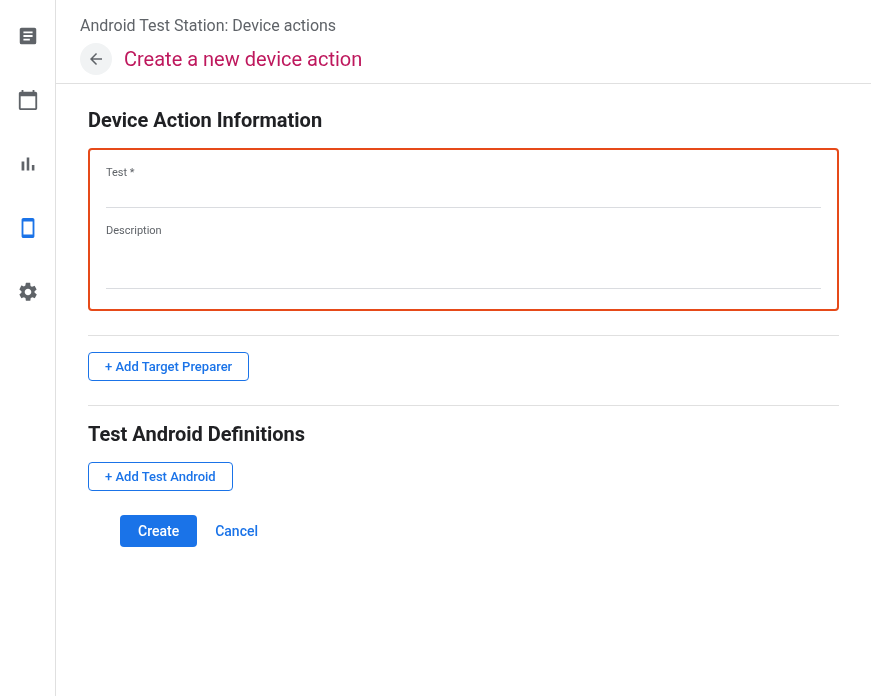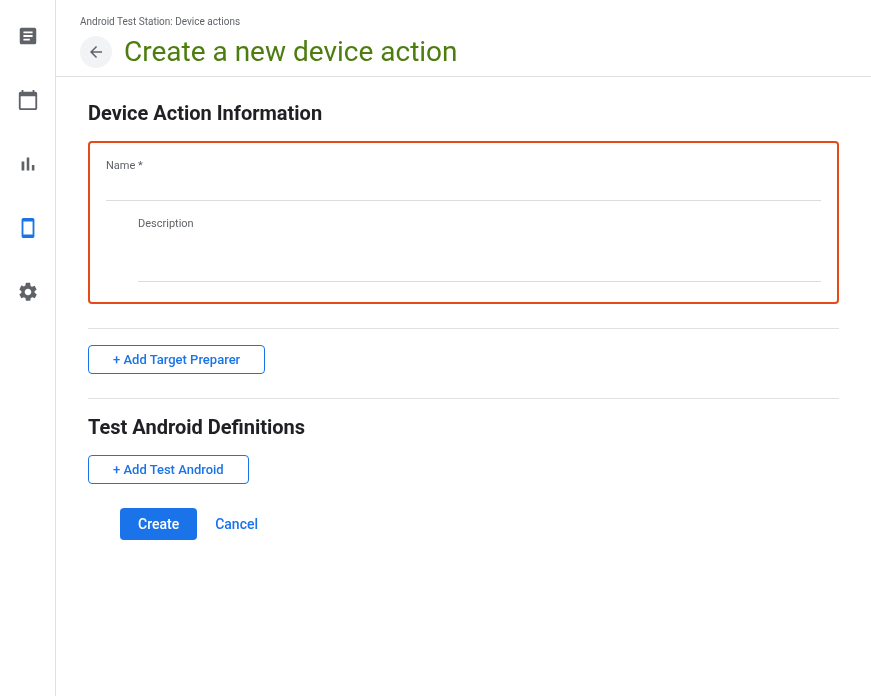--- a/index.html
+++ b/index.html
@@ -59,21 +59,21 @@
       background: #fff;
     }
 
     
     .top-header {
       padding: 16px 24px 8px 24px;
       border-bottom: 1px solid #e0e0e0;
     }
 
     .breadcrumb {
-      font-size: 10px;
+      font-size: 16px;
       color: #5f6368;
       margin-bottom: 8px;
     }
 
     .page-title-row {
       display: flex;
       align-items: center;
       gap: 12px;
     }
 
@@ -85,23 +85,23 @@
       border: none;
       display: flex;
       align-items: center;
       justify-content: center;
       cursor: pointer;
       color: #5f6368;
       flex-shrink: 0;
     }
 
     .page-title {
-      font-size: 28px;
+      font-size: 20px;
       font-weight: 400;
-      color: #4d7c0f;
+      color: #be185d;
     }
 
     
     .content-area {
       padding: 24px 32px;
       flex: 1;
     }
 
     
     .section {
@@ -122,21 +122,20 @@
       padding: 16px;
       margin-bottom: 8px;
     }
 
     .form-field {
       margin-bottom: 16px;
     }
 
     .form-field:last-child {
       margin-bottom: 0;
-      margin-left: 32px;
     }
 
     .field-label {
       font-size: 11px;
       color: #5f6368;
       margin-bottom: 4px;
       display: block;
     }
 
     .text-input {
@@ -168,21 +167,21 @@
       border: none;
       border-top: 1px solid #e0e0e0;
       margin: 16px 0;
     }
 
     
     .btn-outlined {
       border: 1px solid #1a73e8;
       background: #fff;
       color: #1a73e8;
-      padding: 6px 24px;
+      padding: 6px 16px;
       border-radius: 4px;
       font-size: 13px;
       font-weight: 500;
       cursor: pointer;
     }
 
     
     .btn-filled {
       border: none;
       background: #1a73e8;
@@ -262,21 +261,21 @@
 
   <div class="content-area">
 
     <div class="section">
       <h2 class="section-title">Device Action Information</h2>
 
       <div class="form-card">
 
         <div class="form-field">
           <label class="field-label">
-            <span>Name *</span>
+            <span>Test *</span>
           </label>
           <input type="text" class="text-input" placeholder="" style="">
         </div>
 
         <div class="form-field">
           <label class="field-label">Description</label>
           <textarea class="text-area" placeholder="" style=""></textarea>
         </div>
       </div>
     </div>

